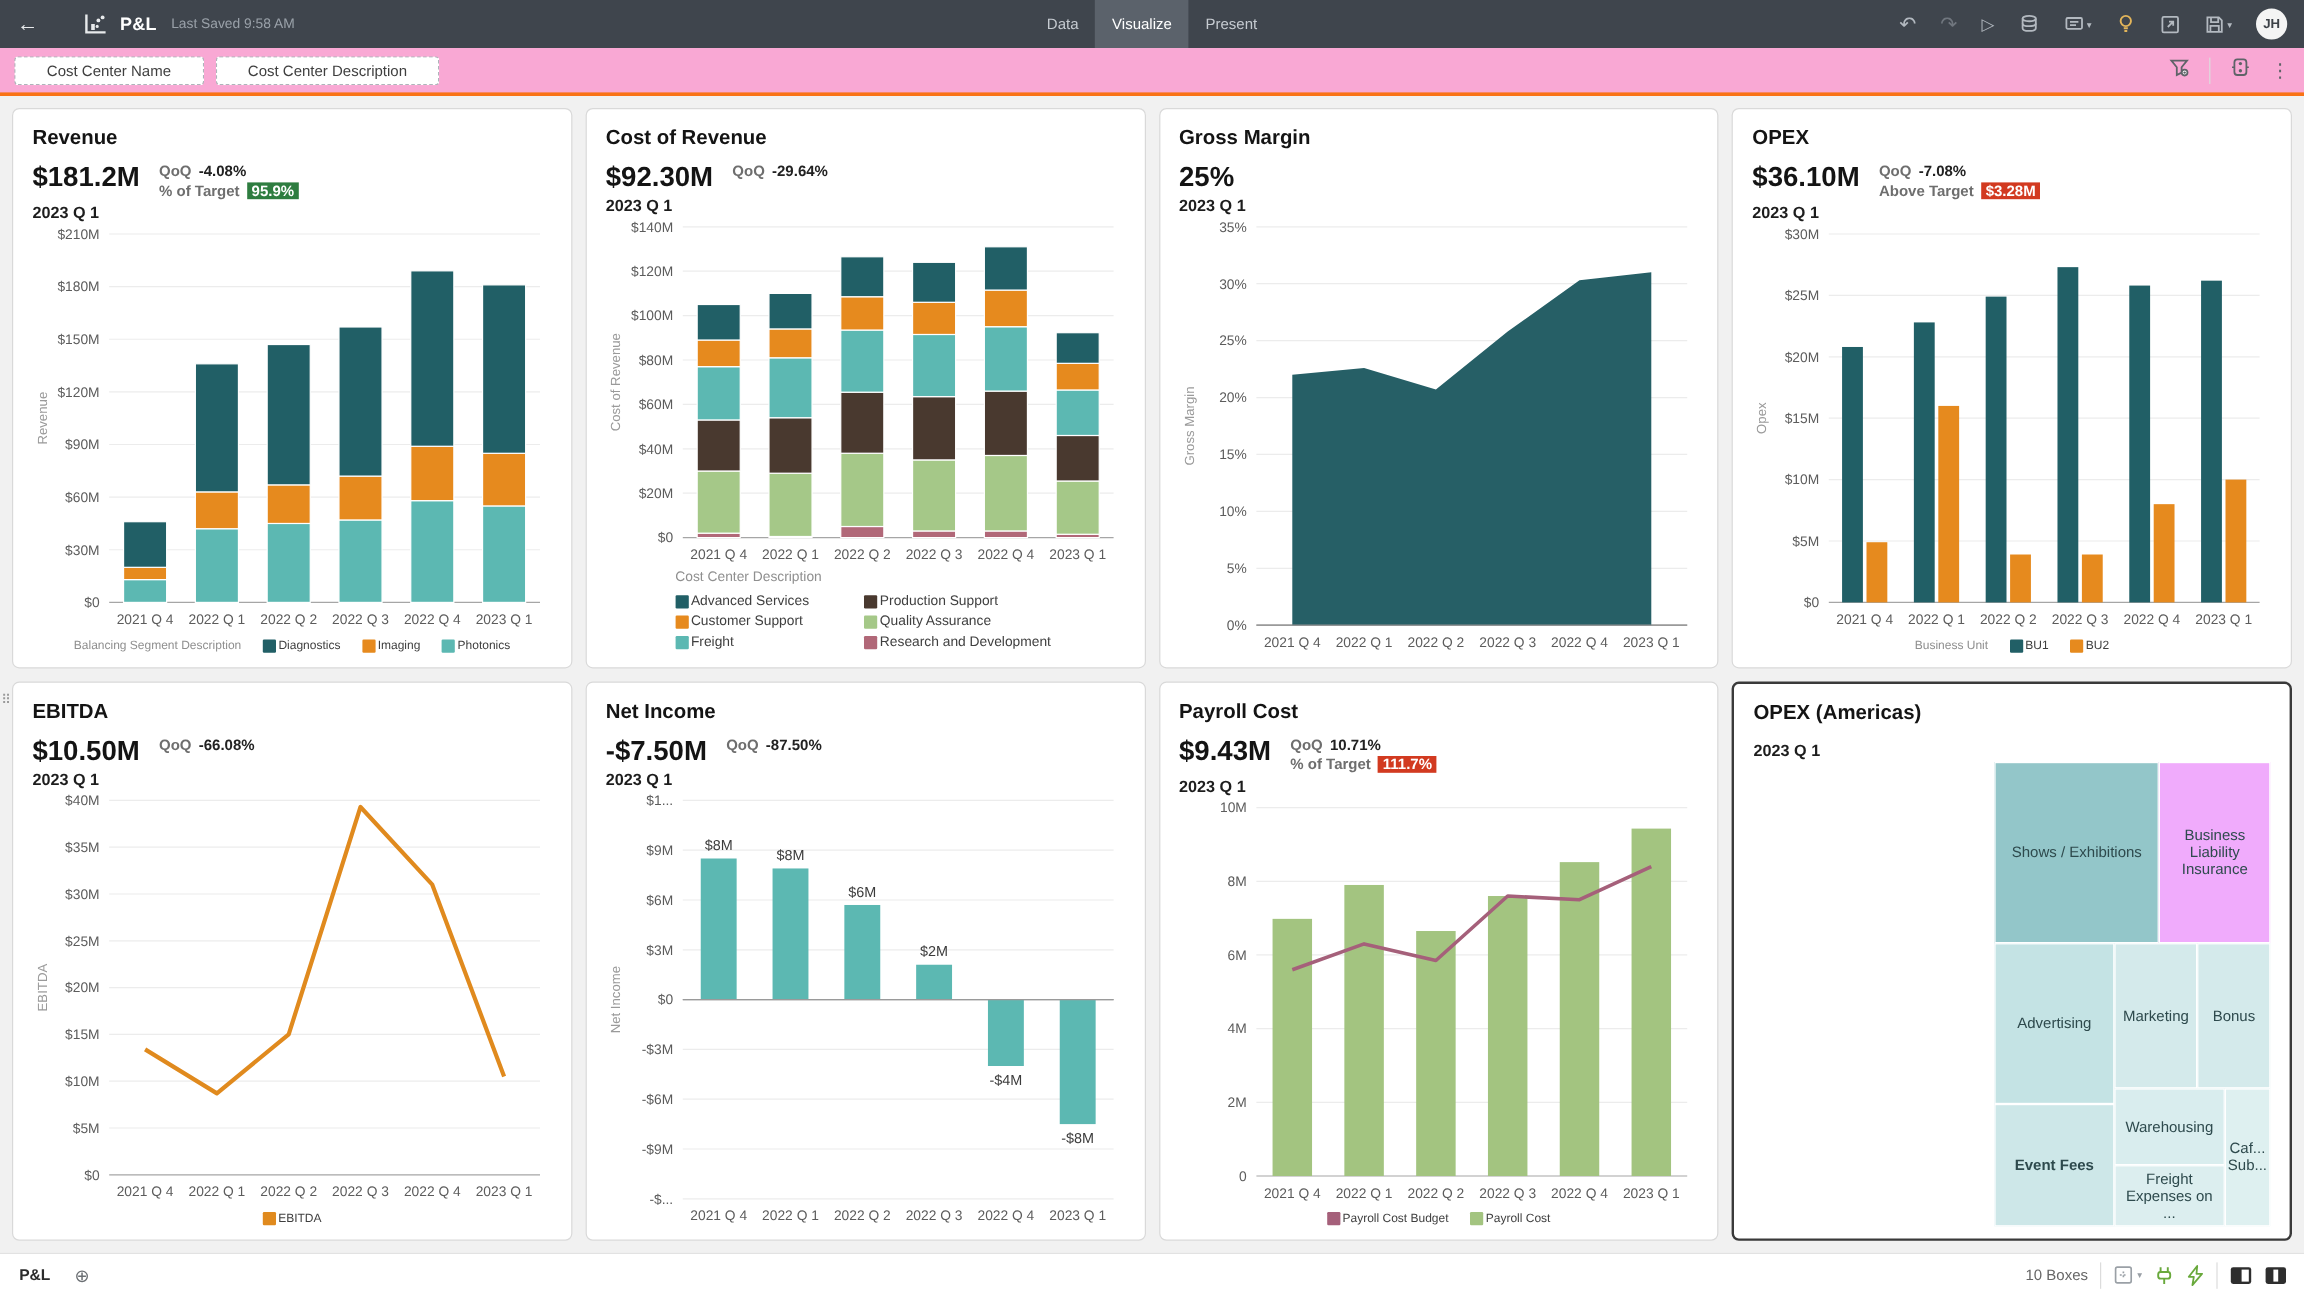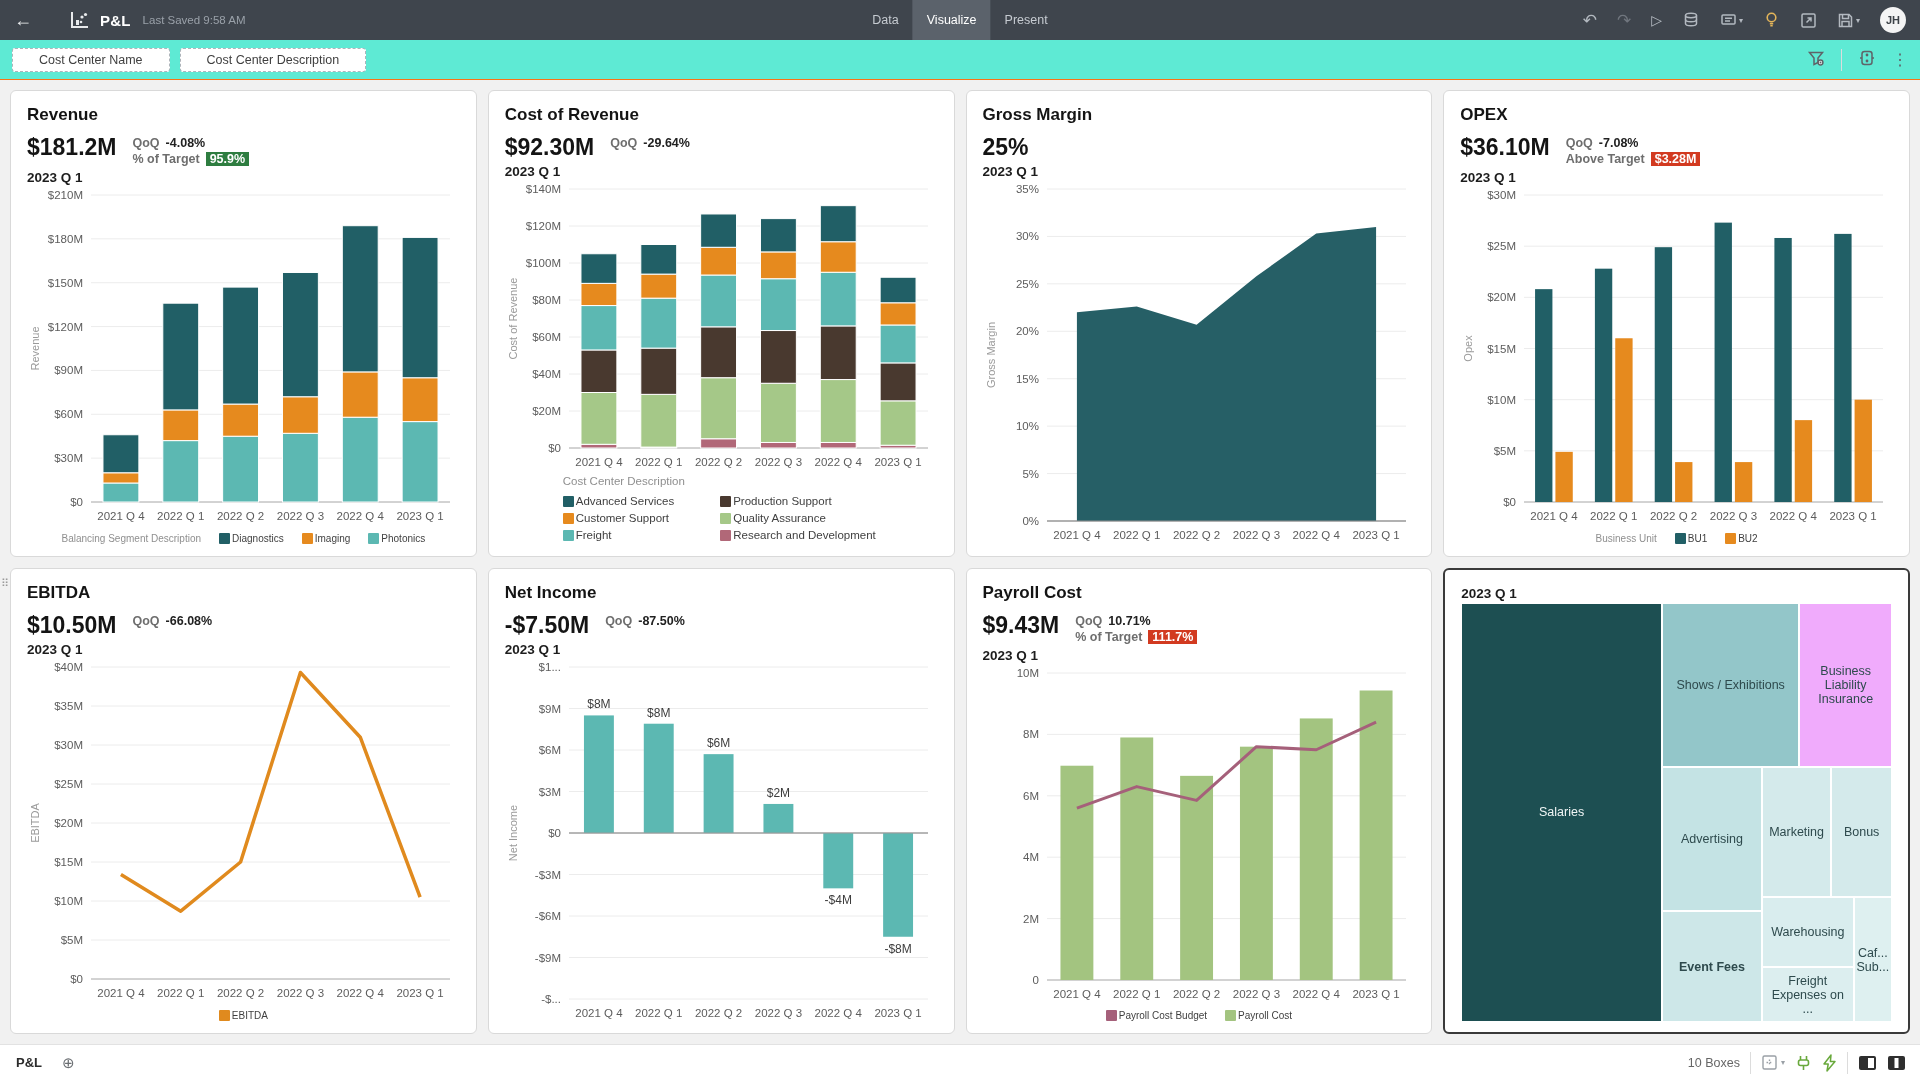--- a/index.html
+++ b/index.html
@@ -17,21 +17,21 @@
   .tb-tab.active { background:#5b626b; color:#fff; }
   .tb-right { margin-left:auto; display:flex; align-items:center; gap:20px; padding-right:14px; }
   .tbi { display:flex; align-items:center; gap:2px; color:#b3b9c0; cursor:pointer; }
   .tbi svg { display:block; }
   .glyph { font-size:17px; line-height:1; }
   .dim { color:#70767e; }
   .caret { font-size:8px; color:#b3b9c0; }
   .avatar { width:26px; height:26px; border-radius:50%; background:#f4f4f4; color:#3c4147; font-size:11px; font-weight:bold; display:flex; align-items:center; justify-content:center; }
 
   
-  .filterbar { position:absolute; top:40px; left:0; right:0; height:40px; background:#5eead4; border-bottom:1px solid #f97316; display:flex; align-items:center; padding:16px 12px; }
+  .filterbar { position:absolute; top:40px; left:0; right:0; height:40px; background:#f9a8d4; border-bottom:3px solid #f97316; display:flex; align-items:center; padding:16px 12px; }
   .chip { border:1px dashed #aeb4ba; border-radius:3px; color:#3f3f3f; font-size:12.5px; padding:4px 26px; margin-right:10px; background:#fff; cursor:pointer; }
   .fb-right { margin-left:auto; display:flex; align-items:center; gap:16px; color:#5f6368; }
   .vline { width:1px; height:22px; background:#dcdcdc; }
   .kebab { font-size:16px; color:#5f6368; letter-spacing:0; cursor:pointer; }
 
   
   .canvas { position:absolute; top:80px; bottom:36px; left:0; right:0; background:#f1f1f1; padding:10px; display:grid; grid-template-columns:repeat(4,1fr); grid-template-rows:repeat(2,1fr); gap:11px; }
   .grip { position:absolute; left:1px; top:497px; color:#9a9a9a; font-size:11px; z-index:5; }
   .card { background:#fff; border:1px solid #d9d9d9; border-radius:6px; padding:12px 16px 10px 16px; display:flex; flex-direction:column; overflow:hidden; }
   .card.selected { border:2px solid #3a3a3a; }
@@ -600,23 +600,23 @@
           </span>
           <span class="li">
             <span class="sw" style="background: rgb(163, 196, 128);"></span>
             <span>Payroll Cost</span>
           </span>
         </div>
       </div>
   </section>
 
   <section class="card selected">
+    <h2 class="card-title">OPEX (Americas)</h2>
     <div class="period">2023 Q 1</div>
     <div class="chart tm-box">
-        <div class="tm" title="Salaries" style="left: 0%; top: 0%; width: 46.6%; height: 100%; background: rgb(29, 79, 82); color: rgb(240, 245, 245);">Salaries</div>
         <div class="tm" title="Shows / Exhibitions" style="left: 46.6%; top: 0%; width: 31.9%; height: 39.2%; background: rgb(147, 198, 201);">Shows / Exhibitions</div>
         <div class="tm" title="Business Liability Insurance" style="left: 78.5%; top: 0%; width: 21.5%; height: 39.2%; background: #f0abfc;">Business Liability Insurance</div>
         <div class="tm" title="Advertising" style="left: 46.6%; top: 39.2%; width: 23.2%; height: 34.4%; background: rgb(196, 227, 228);">Advertising</div>
         <div class="tm" title="Marketing" style="left: 69.8%; top: 39.2%; width: 16.1%; height: 31.1%; background: rgb(212, 234, 235);">Marketing</div>
         <div class="tm" title="Bonus" style="left: 85.9%; top: 39.2%; width: 14.1%; height: 31.1%; background: rgb(212, 234, 235);">Bonus</div>
         <div class="tm" title="Event Fees" style="left: 46.6%; top: 73.6%; width: 23.2%; height: 26.4%; background: rgb(205, 231, 232); font-weight: bold;">Event Fees</div>
         <div class="tm" title="Warehousing" style="left: 69.8%; top: 70.3%; width: 21.3%; height: 16.6%; background: rgb(217, 237, 238);">Warehousing</div>
         <div class="tm" title="Freight Expenses on ..." style="left: 69.8%; top: 86.9%; width: 21.3%; height: 13.1%; background: rgb(220, 238, 239);">Freight Expenses on ...</div>
         <div class="tm" title="Caf...
 Sub..." style="left: 91.1%; top: 70.3%; width: 8.9%; height: 29.7%; background: rgb(222, 240, 240);">Caf...

